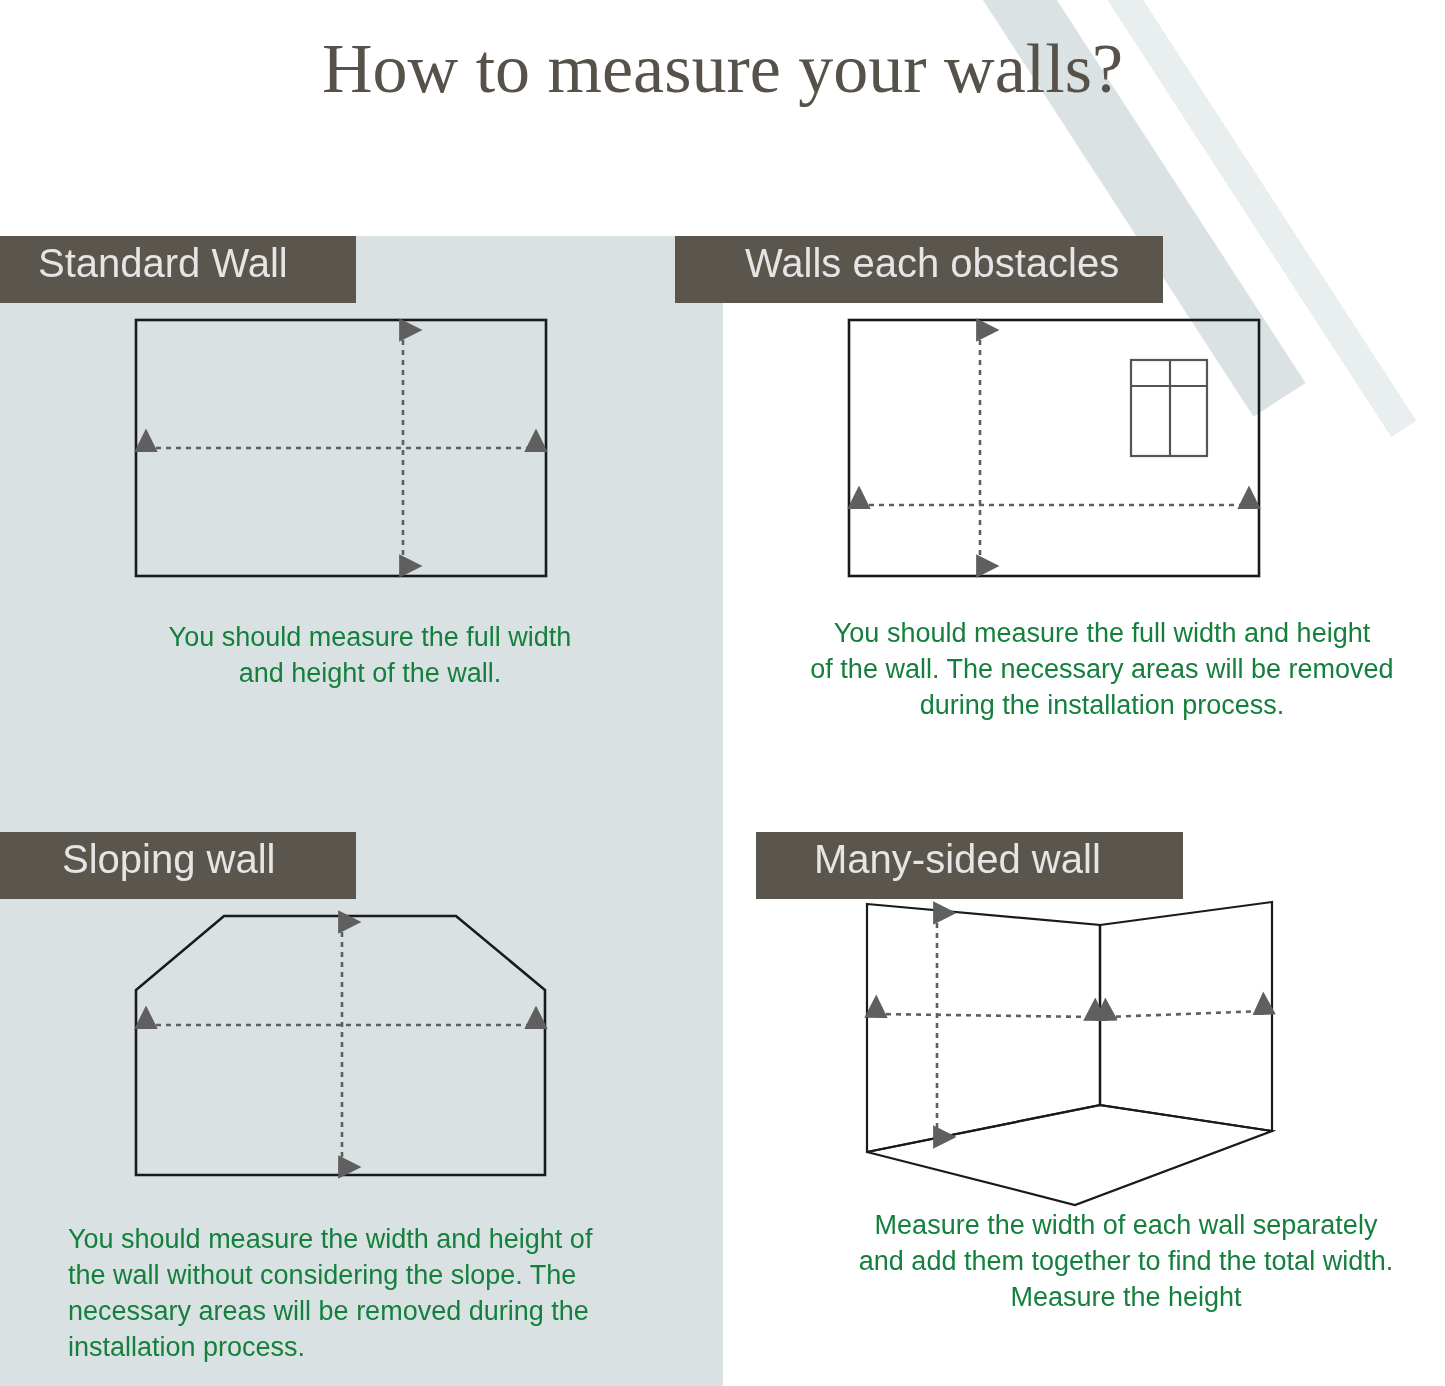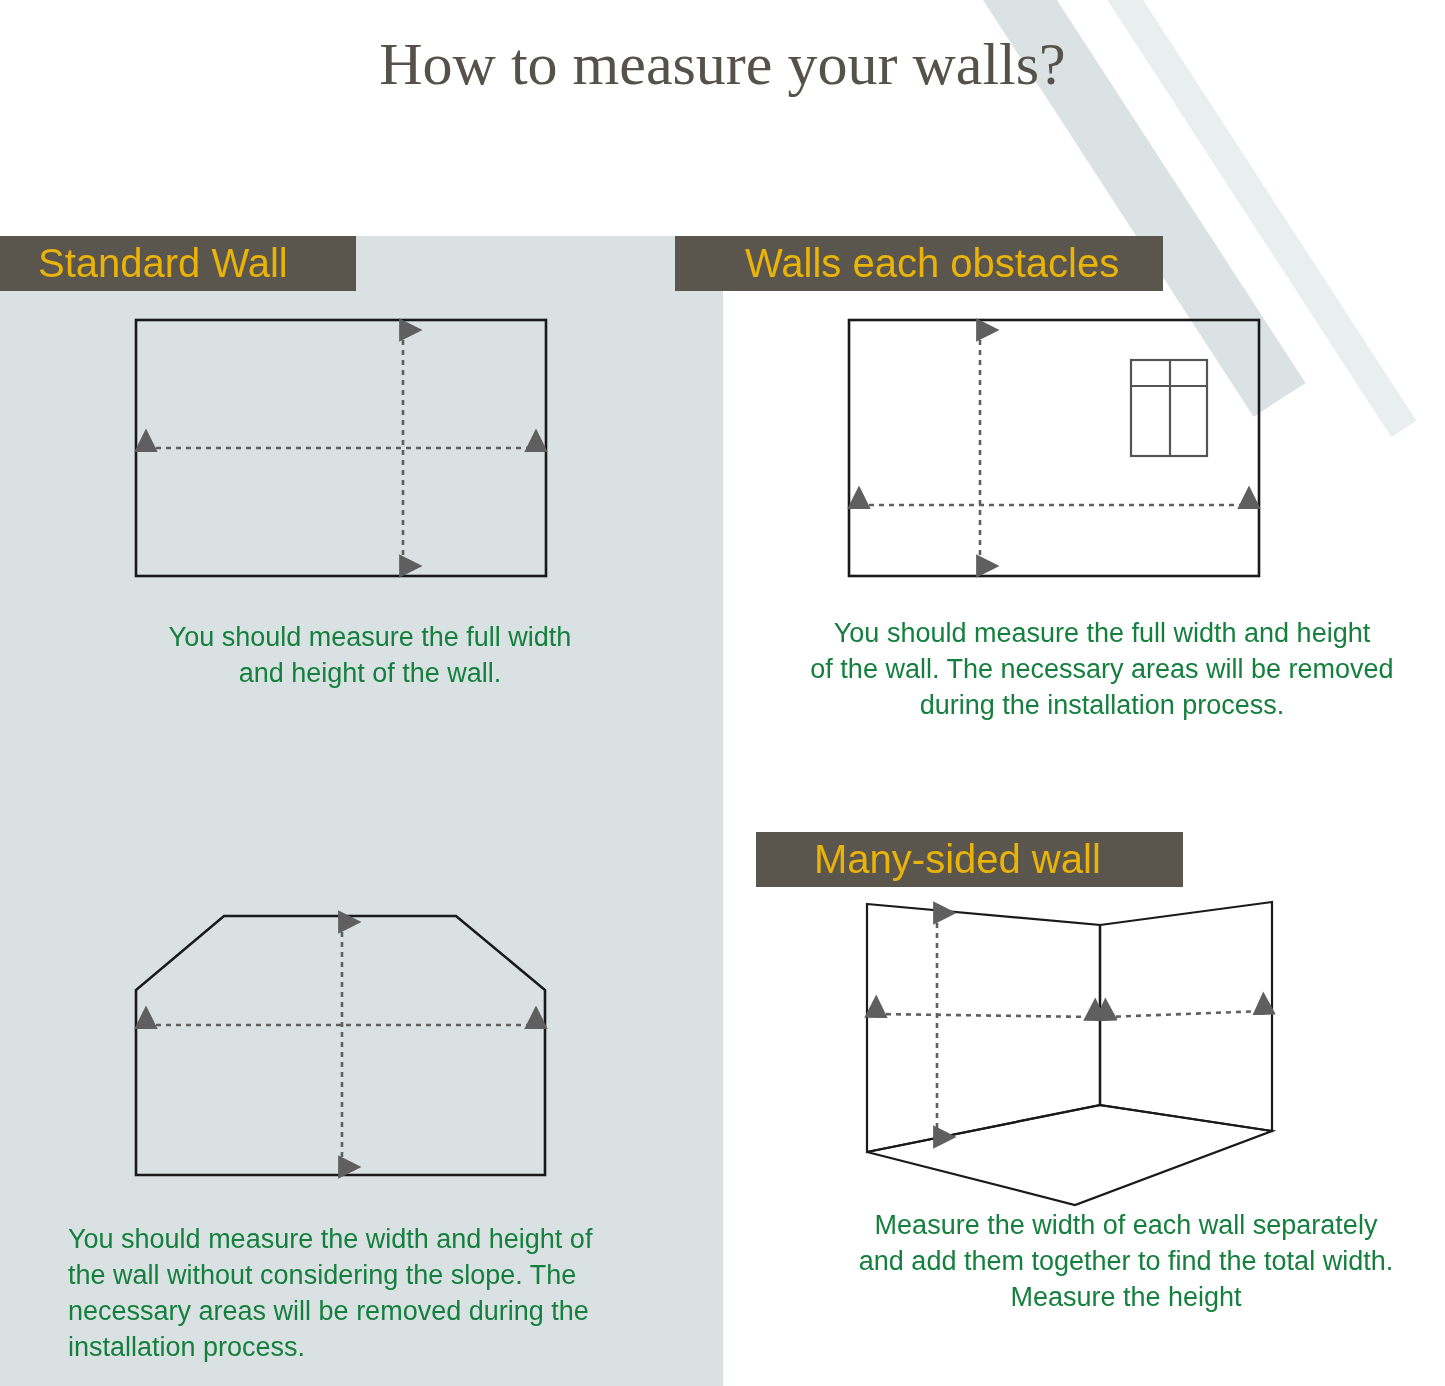--- a/index.html
+++ b/index.html
@@ -52,36 +52,36 @@
   }
 
   
   .title {
     position: absolute;
     left: 0;
     top: 34px;
     width: 1445px;
     text-align: center;
     font-family: "Liberation Serif", serif;
-    font-size: 60px;
+    font-size: 70px;
     line-height: 1.0;
     color: #56524a;
     letter-spacing: 0px;
     white-space: nowrap;
   }
 
   
   .hdr {
     position: absolute;
     background: #5b564d;
-    color: #eab308;
+    color: #e5e5e5;
     font-family: "Liberation Sans", sans-serif;
     font-size: 40px;
     line-height: 55px;
-    height: 55px;
+    height: 67px;
     white-space: nowrap;
     overflow: hidden;
   }
   .hdr-standard   { left: 0px;   top: 236px; width: 356px; padding-left: 38px; box-sizing: border-box; }
   .hdr-obstacles  { left: 675px; top: 236px; width: 488px; padding-left: 70px; box-sizing: border-box; }
   .hdr-sloping    { left: 0px;   top: 832px; width: 356px; padding-left: 62px; box-sizing: border-box; }
   .hdr-manysided  { left: 756px; top: 832px; width: 427px; padding-left: 58px; box-sizing: border-box; }
 
   
   .caption {
@@ -183,20 +183,21 @@
 
     <line class="dim-line" x1="150" y1="30" x2="150" y2="266" marker-start="url(#arr2)" marker-end="url(#arr2)"></line>
 
     <line class="dim-line" x1="29" y1="205" x2="419" y2="205" marker-start="url(#arr2)" marker-end="url(#arr2)"></line>
   </svg>
 
   <div class="caption cap-obstacles">You should measure the full width and height
 of the wall. The necessary areas will be removed
 during the installation process.</div>
 
+  <div class="hdr hdr-sloping">Sloping wall</div>
 
   <svg class="diagram dia-sloping" viewBox="0 0 470 300">
     <defs>
       <marker id="arr3" markerWidth="9" markerHeight="9" refX="4.5" refY="7.5" orient="auto">
         <path d="M4.5,0 L9,9 L0,9 Z" fill="#5f5f5f"></path>
       </marker>
     </defs>
 
     <polygon class="wall-outline" points="26,280 26,95 114,21 346,21 435,95 435,280"></polygon>
 

